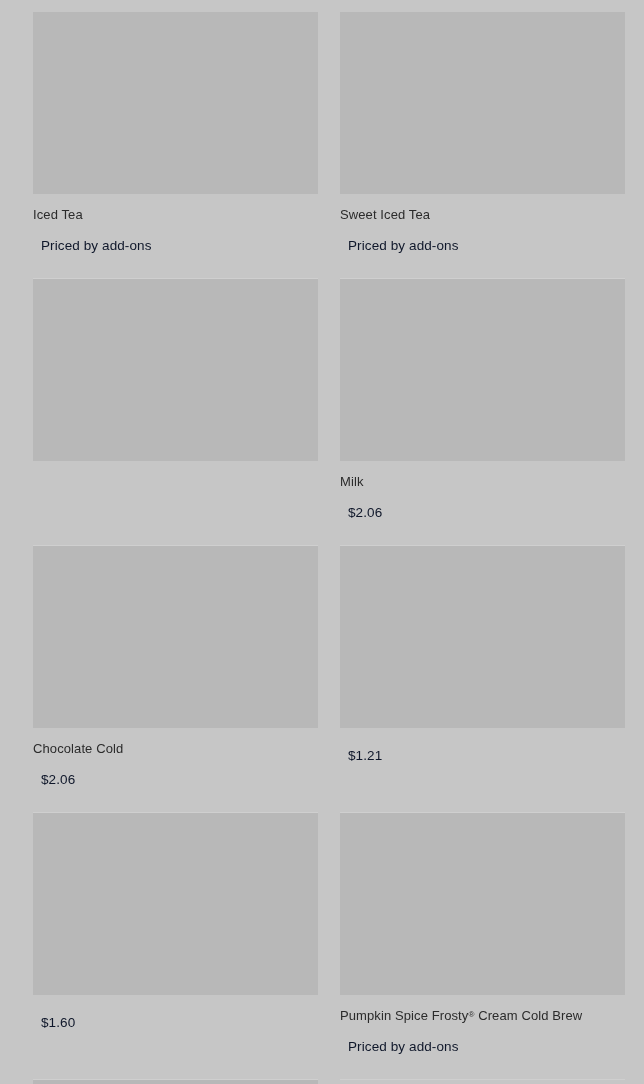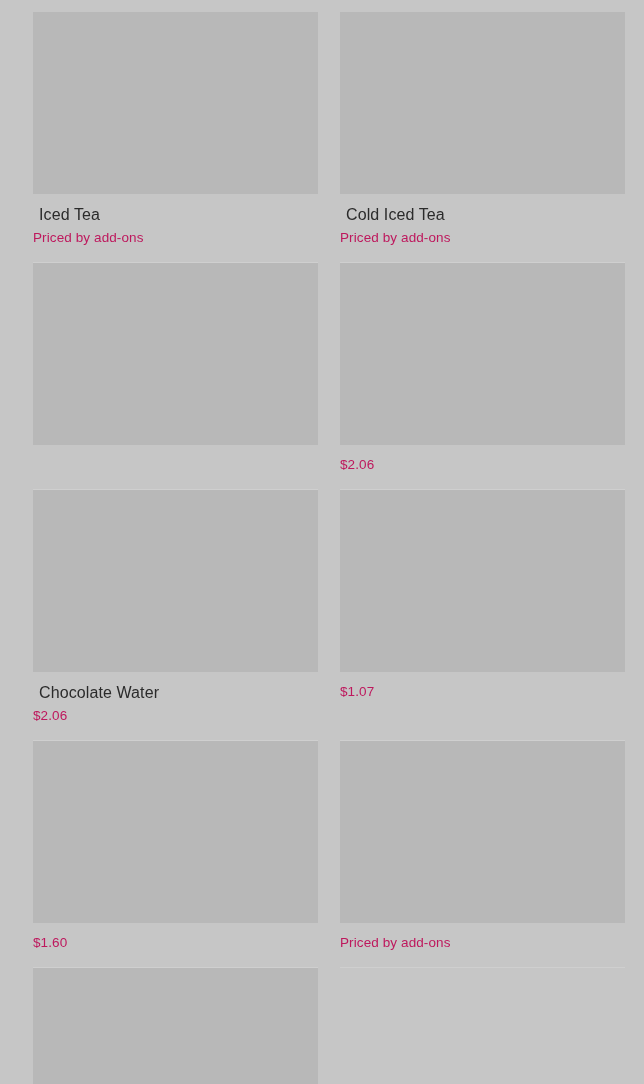--- a/index.html
+++ b/index.html
@@ -47,40 +47,40 @@
 
   .product-thumb {
     width: 100%;
     height: 182px;
     background: #b8b8b8;
     margin-bottom: 11px;
     flex: 0 0 auto;
   }
 
   .product-title {
-    font-size: 16px;
+    font-size: 13px;
     line-height: 20px;
     color: #2b2b2b;
     font-weight: 400;
     letter-spacing: 0.1px;
-    margin: 0 0 4px 6px;
+    margin: 0 0 4px 0;
     max-width: 100%;
   }
 
   .product-title sup {
     font-size: 0.62em;
     vertical-align: 0.42em;
     line-height: 0;
   }
 
   .product-price {
     font-size: 13.5px;
     line-height: 18px;
-    color: #be185d;
-    margin: 0;
+    color: #0f172a;
+    margin: 8px;
     letter-spacing: 0.1px;
   }
 
   
   .product-card.clipped .product-thumb {
     height: 182px;
   }
   .product-card.clipped::after {
     display: none;
   }
@@ -89,43 +89,45 @@
 <body>
 
 <div id="menu-grid">
     <div class="product-card">
       <div class="product-thumb"></div>
       <div class="product-title">Iced Tea</div>
       <div class="product-price">Priced by add-ons</div>
     </div>
     <div class="product-card">
       <div class="product-thumb"></div>
-      <div class="product-title">Cold Iced Tea</div>
+      <div class="product-title">Sweet Iced Tea</div>
       <div class="product-price">Priced by add-ons</div>
     </div>
     <div class="product-card">
       <div class="product-thumb"></div>
     </div>
     <div class="product-card">
       <div class="product-thumb"></div>
+      <div class="product-title">Milk</div>
       <div class="product-price">$2.06</div>
     </div>
     <div class="product-card">
       <div class="product-thumb"></div>
-      <div class="product-title">Chocolate Water</div>
+      <div class="product-title">Chocolate Cold</div>
       <div class="product-price">$2.06</div>
     </div>
     <div class="product-card">
       <div class="product-thumb"></div>
-      <div class="product-price">$1.07</div>
+      <div class="product-price">$1.21</div>
     </div>
     <div class="product-card">
       <div class="product-thumb"></div>
       <div class="product-price">$1.60</div>
     </div>
     <div class="product-card">
       <div class="product-thumb"></div>
+      <div class="product-title">Pumpkin Spice Frosty<sup>®</sup> Cream Cold Brew</div>
       <div class="product-price">Priced by add-ons</div>
     </div>
     <div class="product-card clipped">
       <div class="product-thumb"></div>
     </div>
   </div>
 
 </body></html>

